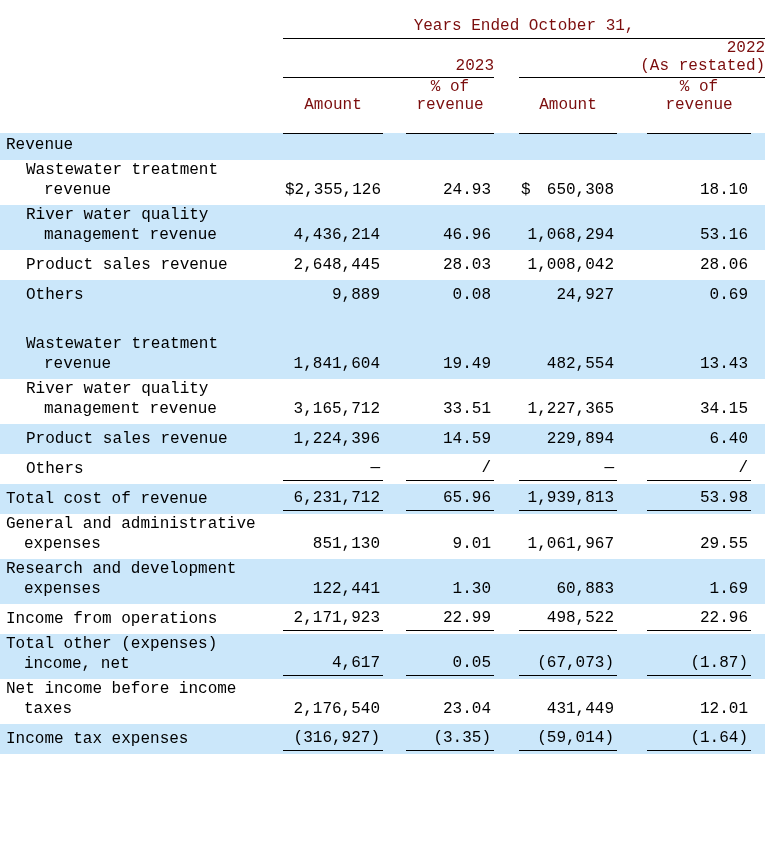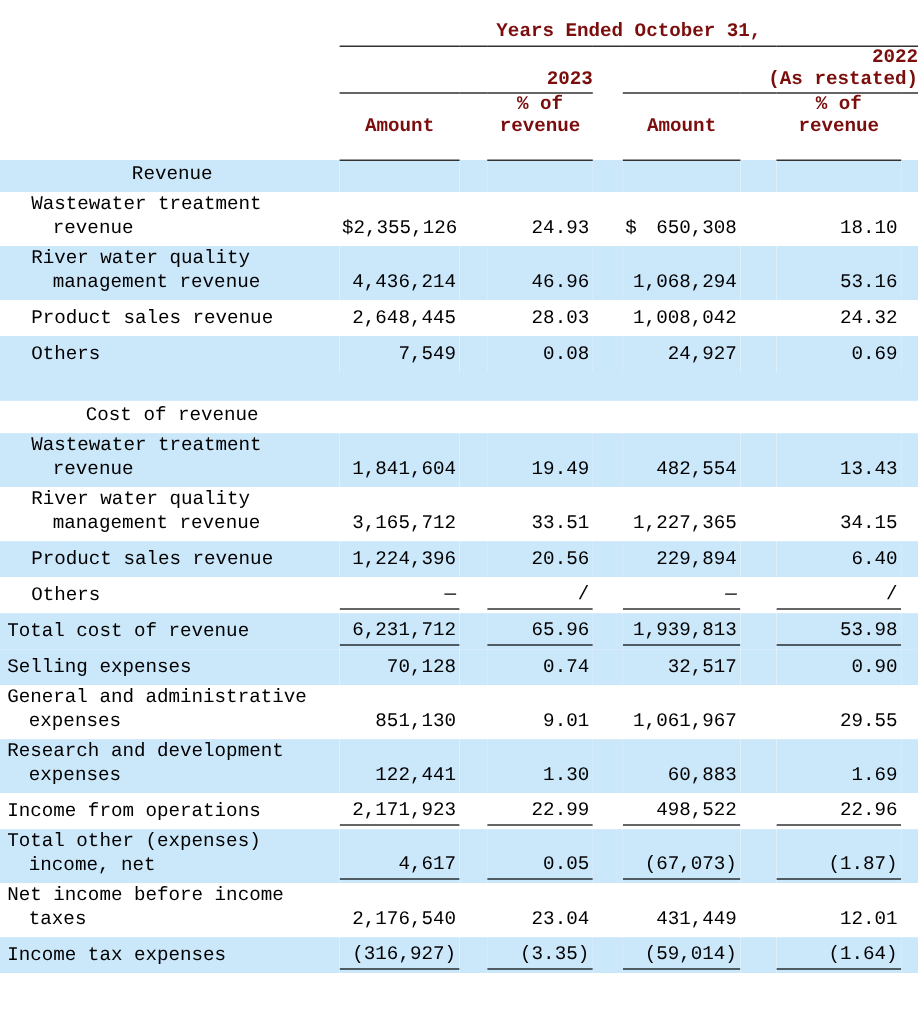--- a/index.html
+++ b/index.html
@@ -14,31 +14,31 @@
     width:765px;height:857px;background:#ffffff;
     font-family:"Liberation Mono","DejaVu Sans Mono",monospace;
     font-size:16px;line-height:20px;color:var(--txt);
     overflow:hidden;
   }
   table{border-collapse:collapse;table-layout:fixed;width:765px;}
   td{padding:0;vertical-align:bottom;overflow:hidden;}
   tr.shaded{background:var(--stripe);}
 
   
-  thead td{color:var(--hdr);font-weight:bold;text-align:center;line-height:18px;}
+  thead td{color:var(--hdr);font-weight:normal;text-align:center;line-height:18px;}
   .bb{border-bottom:1px solid var(--rule);}
   tr.hr1{height:38px;}
   tr.hr1 td.bb{padding-bottom:3px;}
   tr.hr2{height:36px;}
   tr.hr2 td.bb{padding-bottom:2px;text-align:right;}
   tr.hr3{height:44px;}
   tr.hr3 td.bb{padding-bottom:19px;}
 
   
-  .rh24{height:24px;} .rh27{height:27px;text-align:center;} .rh30{height:30px;} .rh40{height:40px;}
+  .rh24{height:24px;} .rh27{height:27px;} .rh30{height:30px;} .rh40{height:40px;}
   td.lbl{padding-bottom:5px;padding-right:2px;}
   td.lbl.ind0{padding-left:24px;text-indent:-18px;}
   td.lbl.ind1{padding-left:44px;text-indent:-18px;}
   td.num .cl{display:flex;justify-content:flex-end;align-items:baseline;padding:0 3px 5px 2px;}
   td.num .cl.has-cur{justify-content:space-between;}
   td.num.u1 .cl{padding-bottom:2px;margin-bottom:3px;border-bottom:1px solid var(--rule);}
 </style>
 </head>
 <body>
 
@@ -184,30 +184,30 @@
           </td>
           <td></td>
           <td class="num">
             <div class="cl">
               <span>1,008,042</span>
             </div>
           </td>
           <td></td>
           <td class="num">
             <div class="cl">
-              <span>24.32</span>
+              <span>28.06</span>
             </div>
           </td>
           <td></td>
         </tr>
         <tr class="shaded rh30">
           <td class="lbl ind1">Others</td>
           <td class="num">
             <div class="cl">
-              <span>7,549</span>
+              <span>9,889</span>
             </div>
           </td>
           <td></td>
           <td class="num">
             <div class="cl">
               <span>0.08</span>
             </div>
           </td>
           <td></td>
           <td class="num">
@@ -219,39 +219,20 @@
           <td class="num">
             <div class="cl">
               <span>0.69</span>
             </div>
           </td>
           <td></td>
         </tr>
         <tr class="shaded rh24">
           <td colspan="9"></td>
         </tr>
-        <tr class="rh27">
-          <td class="lbl ind0">Cost of revenue</td>
-          <td class="num">
-            <div class="cl"></div>
-          </td>
-          <td></td>
-          <td class="num">
-            <div class="cl"></div>
-          </td>
-          <td></td>
-          <td class="num">
-            <div class="cl"></div>
-          </td>
-          <td></td>
-          <td class="num">
-            <div class="cl"></div>
-          </td>
-          <td></td>
-        </tr>
         <tr class="shaded rh40">
           <td class="lbl ind1">Wastewater treatment revenue</td>
           <td class="num">
             <div class="cl">
               <span>1,841,604</span>
             </div>
           </td>
           <td></td>
           <td class="num">
             <div class="cl">
@@ -302,21 +283,21 @@
         <tr class="shaded rh30">
           <td class="lbl ind1">Product sales revenue</td>
           <td class="num">
             <div class="cl">
               <span>1,224,396</span>
             </div>
           </td>
           <td></td>
           <td class="num">
             <div class="cl">
-              <span>20.56</span>
+              <span>14.59</span>
             </div>
           </td>
           <td></td>
           <td class="num">
             <div class="cl">
               <span>229,894</span>
             </div>
           </td>
           <td></td>
           <td class="num">
@@ -369,47 +350,20 @@
           <td></td>
           <td class="num u1">
             <div class="cl">
               <span>1,939,813</span>
             </div>
           </td>
           <td></td>
           <td class="num u1">
             <div class="cl">
               <span>53.98</span>
-            </div>
-          </td>
-          <td></td>
-        </tr>
-        <tr class="shaded rh30">
-          <td class="lbl ind0">Selling expenses</td>
-          <td class="num">
-            <div class="cl">
-              <span>70,128</span>
-            </div>
-          </td>
-          <td></td>
-          <td class="num">
-            <div class="cl">
-              <span>0.74</span>
-            </div>
-          </td>
-          <td></td>
-          <td class="num">
-            <div class="cl">
-              <span>32,517</span>
-            </div>
-          </td>
-          <td></td>
-          <td class="num">
-            <div class="cl">
-              <span>0.90</span>
             </div>
           </td>
           <td></td>
         </tr>
         <tr class="rh40">
           <td class="lbl ind0">General and administrative expenses</td>
           <td class="num">
             <div class="cl">
               <span>851,130</span>
             </div>

